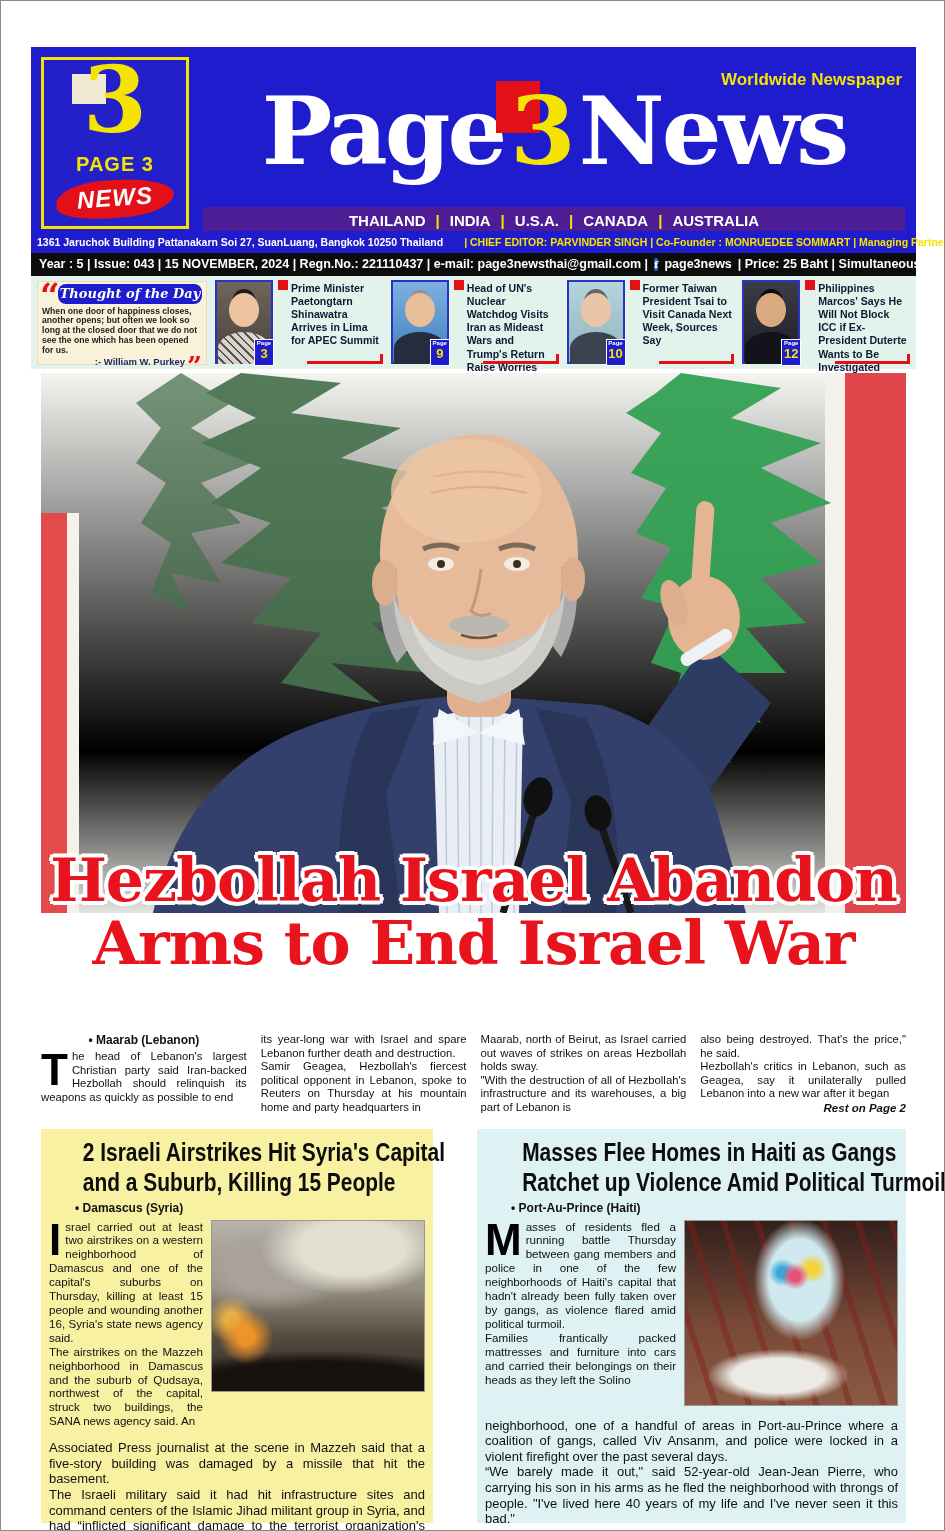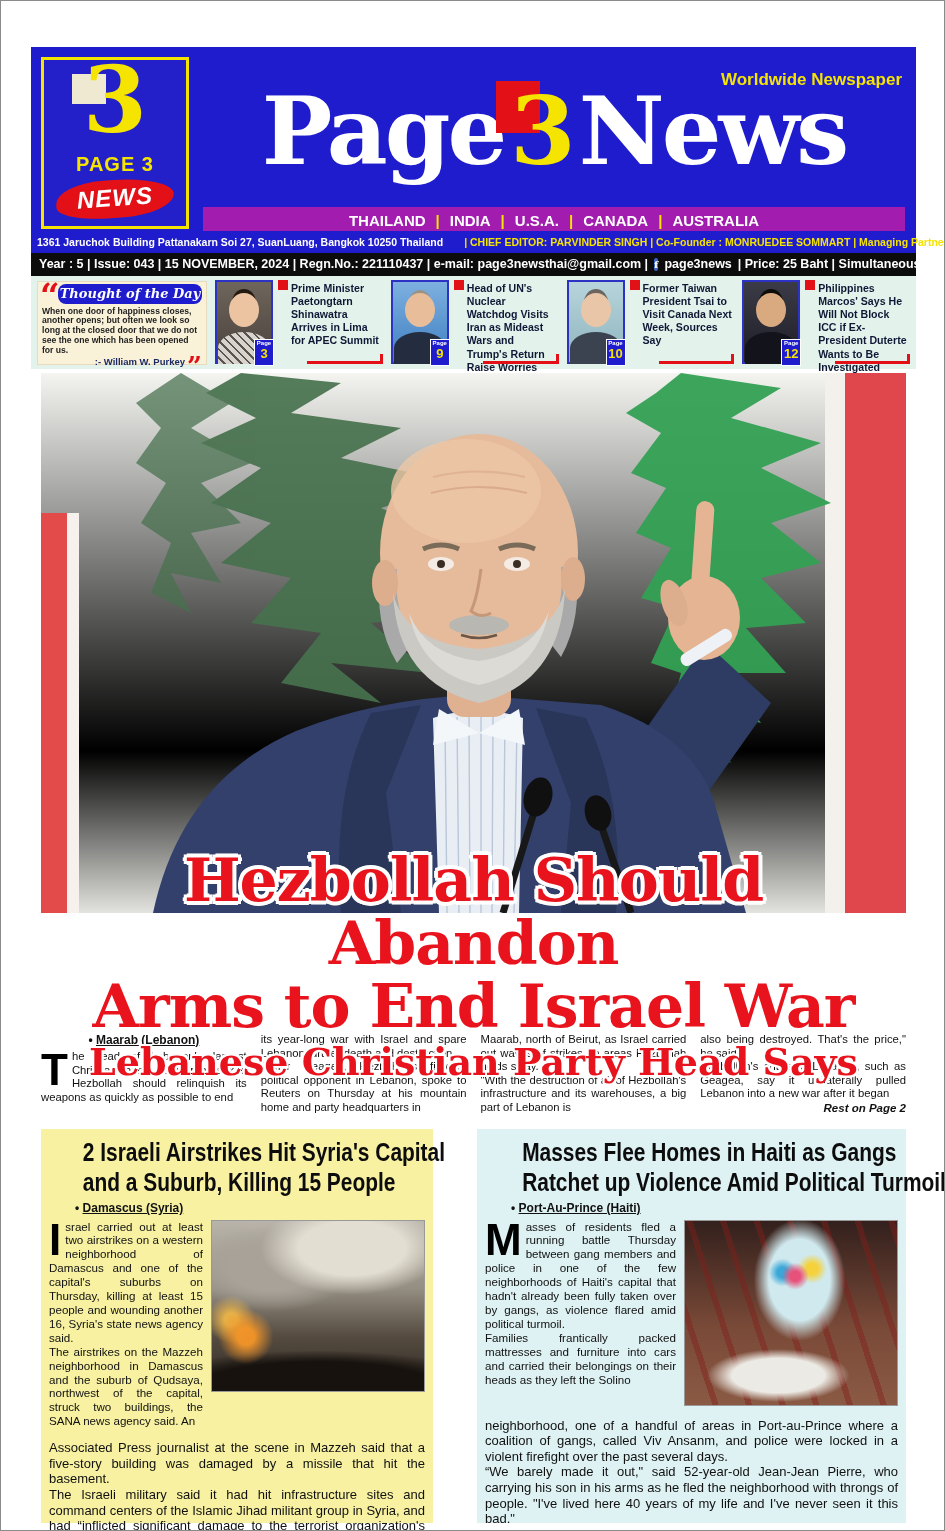--- a/index.html
+++ b/index.html
@@ -19,21 +19,21 @@
   .logo-news-brush{position:absolute;left:12px;top:120px;width:118px;height:38px;background:#e31117;
           border-radius:45% 55% 50% 50%/60% 50% 60% 40%;transform:rotate(-4deg);}
   .logo-news{position:absolute;left:0;top:4px;width:100%;text-align:center;
           font:700 italic 24px/1.2 "Liberation Sans",sans-serif;color:#fff;letter-spacing:1px;}
   .tagline{position:absolute;right:14px;top:24px;font:700 17px/1 "Liberation Sans",sans-serif;color:#f5e400;}
   .mast-title{position:absolute;left:168px;top:28px;width:710px;height:130px;text-align:center;
           font:700 94px/1.2 "DejaVu Serif",serif;color:#fff;letter-spacing:-3px;white-space:nowrap;}
   .t-3wrap{position:relative;display:inline-block;margin:0 6px;}
   .t-3wrap .red-sq{position:absolute;left:-14px;top:6px;width:44px;height:52px;background:#e31117;}
   .t-3wrap .t-3{position:relative;color:#f5e400;}
-  .countries{position:absolute;left:172px;top:160px;width:702px;height:27px;background:#a21caf;
+  .countries{position:absolute;left:172px;top:160px;width:702px;height:27px;background:#4c1d95;
           display:flex;align-items:center;justify-content:center;gap:10px;
           font:700 15px/1 "Liberation Sans",sans-serif;color:#fff;}
   .countries .pipe{color:#f5e400;font-weight:700;}
   .addressbar{position:absolute;left:0;bottom:0;width:100%;height:22px;padding:0 6px;background:#1e1ccd;
           display:flex;align-items:center;gap:21px;white-space:nowrap;
           font:700 10.5px/1 "Liberation Sans",sans-serif;color:#fff;}
   .addressbar .ay{color:#f5e400;}
 
   
   .infobar{position:absolute;left:30px;top:252px;width:885px;height:23px;background:#0c0c0c;
@@ -93,21 +93,21 @@
   .h-main{font:700 60px/1.05 "DejaVu Serif",serif;color:#e8131c;letter-spacing:-1px;
       text-shadow:-3px -3px 0 #fff,3px -3px 0 #fff,-3px 3px 0 #fff,3px 3px 0 #fff,
                   0 -4px 0 #fff,0 4px 0 #fff,-4px 0 0 #fff,4px 0 0 #fff;}
   .h-sub{font:700 38px/1.15 "DejaVu Serif",serif;color:#e8131c;margin-top:2px;
       text-shadow:-2px -2px 0 #fff,2px -2px 0 #fff,-2px 2px 0 #fff,2px 2px 0 #fff;}
 
   
   .story{position:absolute;left:40px;top:1032px;width:865px;height:94px;display:flex;gap:14px;}
   .story .col{flex:1 1 0;overflow:hidden;}
   .dateline{margin:0 0 3px 0;text-align:center;font:700 12px/1.2 "Liberation Sans",sans-serif;color:#111;}
-  .dateline .dl-text{text-decoration:underline;}
+  .dateline .dl-text{}
   .body{margin:0;font:400 11.3px/1.2 "Liberation Sans",sans-serif;color:#111;
         text-align:justify;white-space:pre-line;}
   .dropcap{float:left;font:700 44px/0.82 "Liberation Sans",sans-serif;color:#000;padding:2px 4px 0 0;}
   .rest,.contd{margin:2px 0 0 0;text-align:right;font:700 italic 11.5px/1 "Liberation Sans",sans-serif;color:#111;}
 
   
   .article{position:absolute;top:1128px;height:394px;padding:6px 8px;}
   .art-left{left:40px;width:392px;background:#f7f1a1;}
   .art-right{left:476px;width:429px;background:#def1f3;}
   .a-head{text-align:center;margin:2px 0 4px 0;}
@@ -352,23 +352,22 @@
           <line x1="462" y1="540" x2="494" y2="436" stroke="#181818" stroke-width="7"></line>
           <ellipse cx="497" cy="424" rx="14" ry="20" fill="#101010" transform="rotate(16 497 424)"></ellipse>
           <line x1="590" y1="540" x2="560" y2="452" stroke="#181818" stroke-width="7"></line>
           <ellipse cx="557" cy="440" rx="13" ry="18" fill="#101010" transform="rotate(-14 557 440)"></ellipse>
         </g>
       </g>
     </svg>
   </figure>
 
   <div class="headline">
-    <div class="h-main">Hezbollah Should Abandon</div>
+    <div class="h-main">Hezbollah Israel Abandon</div>
     <div class="h-main">Arms to End Israel War</div>
-    <div class="h-sub">Lebanese Christian Party Head Says</div>
   </div>
 
   <section class="story">
     <div class="col">
       <p class="dateline">
         <span>•</span>
         <span class="dl-text">Maarab (Lebanon)</span>
       </p>
       <p class="body"><span class="dropcap">T</span><span>he head of Lebanon's largest Christian party said Iran-backed Hezbollah should relinquish its weapons as quickly as possible to end</span></p>
     </div>

